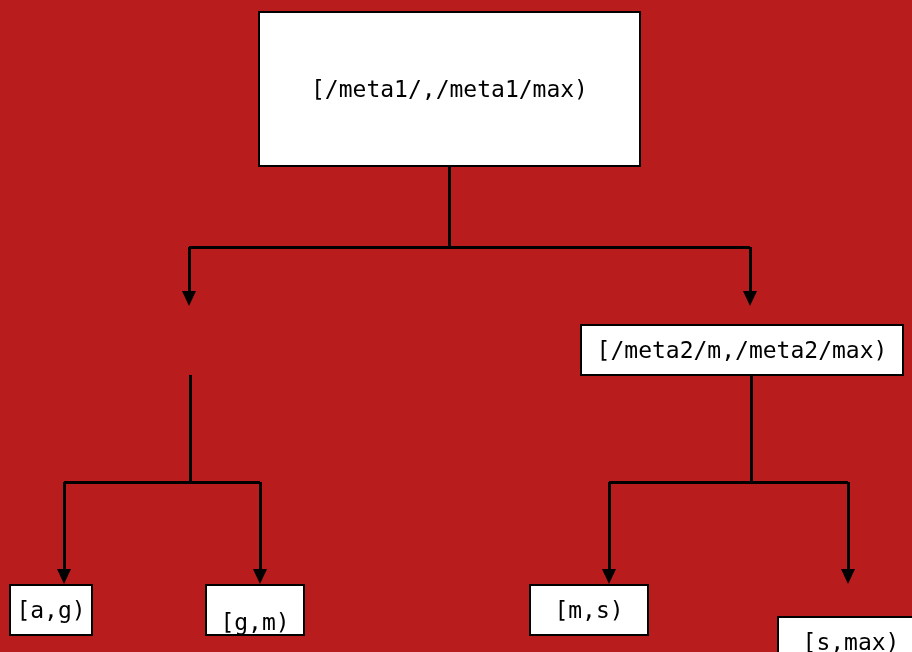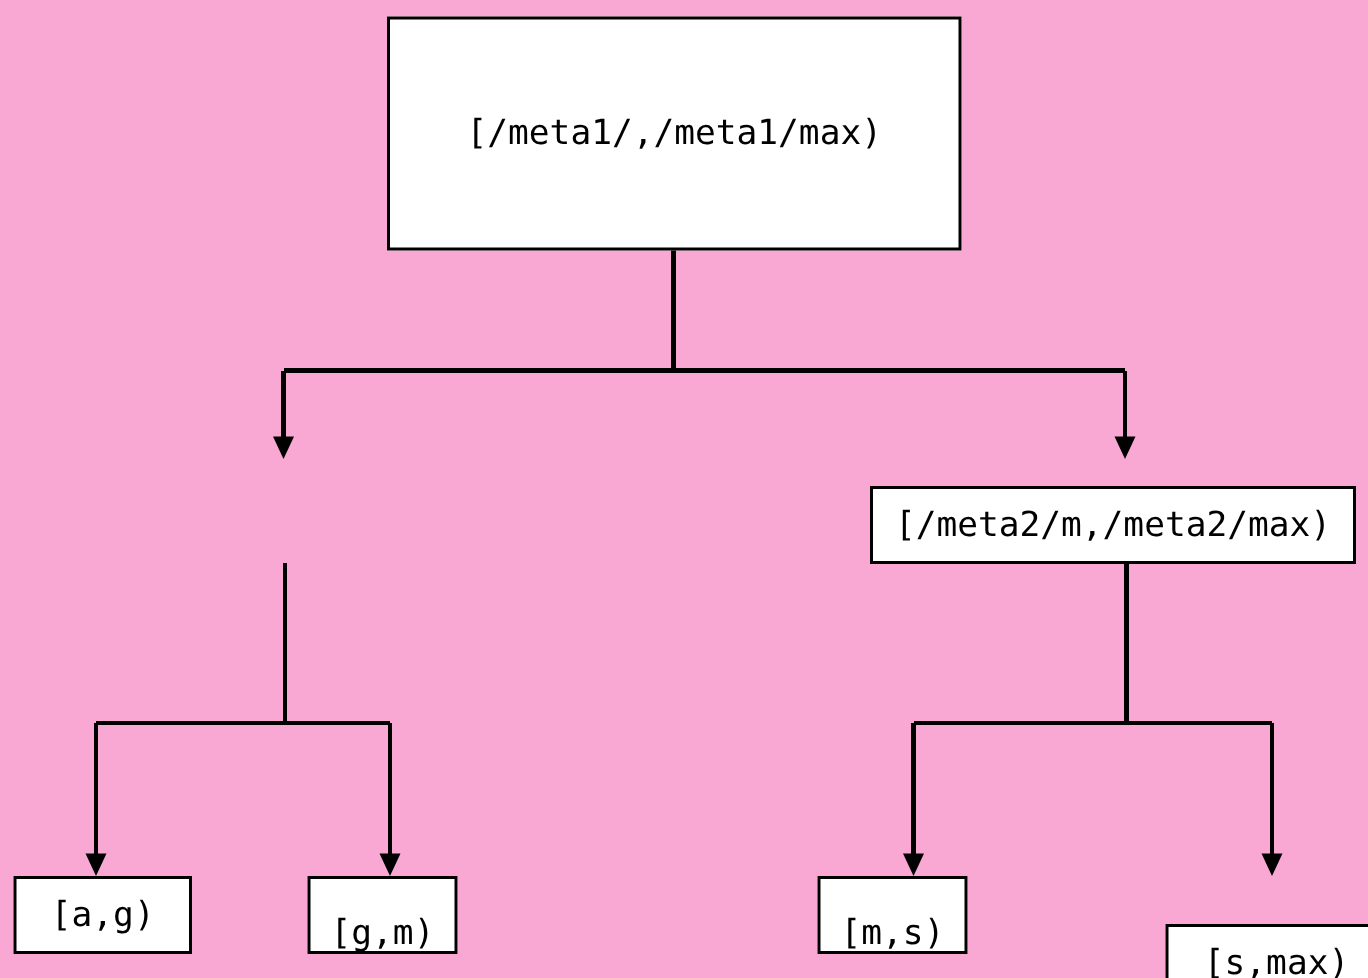--- a/index.html
+++ b/index.html
@@ -4,21 +4,21 @@
 <style>
   html, body {
     margin: 0;
     padding: 0;
     background: #ffffff;
   }
   #canvas {
     position: relative;
     width: 912px;
     height: 652px;
-    background: #f9a8d4;
+    background: #b91c1c;
     overflow: hidden;
     font-family: "DejaVu Sans Mono", "Liberation Mono", monospace;
   }
   .node {
     position: absolute;
     box-sizing: border-box;
     border: 2px solid #000000;
     background: #ffffff;
     display: flex;
     align-items: center;
@@ -78,29 +78,29 @@
 
   <div class="node" style="left:258px; top:11px; width:383px; height:156px;">
     <span class="node-label">[/meta1/,/meta1/max)</span>
   </div>
 
 
   <div class="node" style="left:580px; top:324px; width:324px; height:52px;justify-content:center;">
     <span class="node-label">[/meta2/m,/meta2/max)</span>
   </div>
 
-  <div class="node" style="left:9px; top:584px; width:119px; height:52px;text-align:right;">
+  <div class="node" style="left:9px; top:584px; width:84px; height:52px;text-align:right;">
     <span class="node-label">[a,g)</span>
   </div>
 
   <div class="node" style="left:205px; top:584px; width:100px; height:52px;align-items:flex-end;">
     <span class="node-label">[g,m)</span>
   </div>
 
-  <div class="node" style="left:545px; top:584px; width:100px; height:52px;align-items:flex-end;">
+  <div class="node" style="left:529px; top:584px; width:120px; height:52px;">
     <span class="node-label">[m,s)</span>
   </div>
 
   <div class="node" style="left:777px; top:616px; width:148px; height:52px;">
     <span class="node-label">[s,max)</span>
   </div>
 
 </div>
 
 </body></html>

